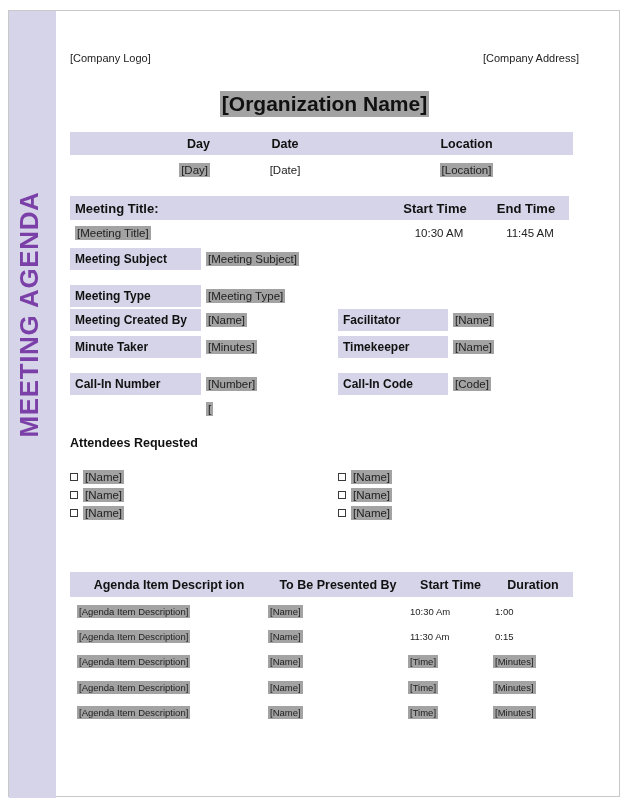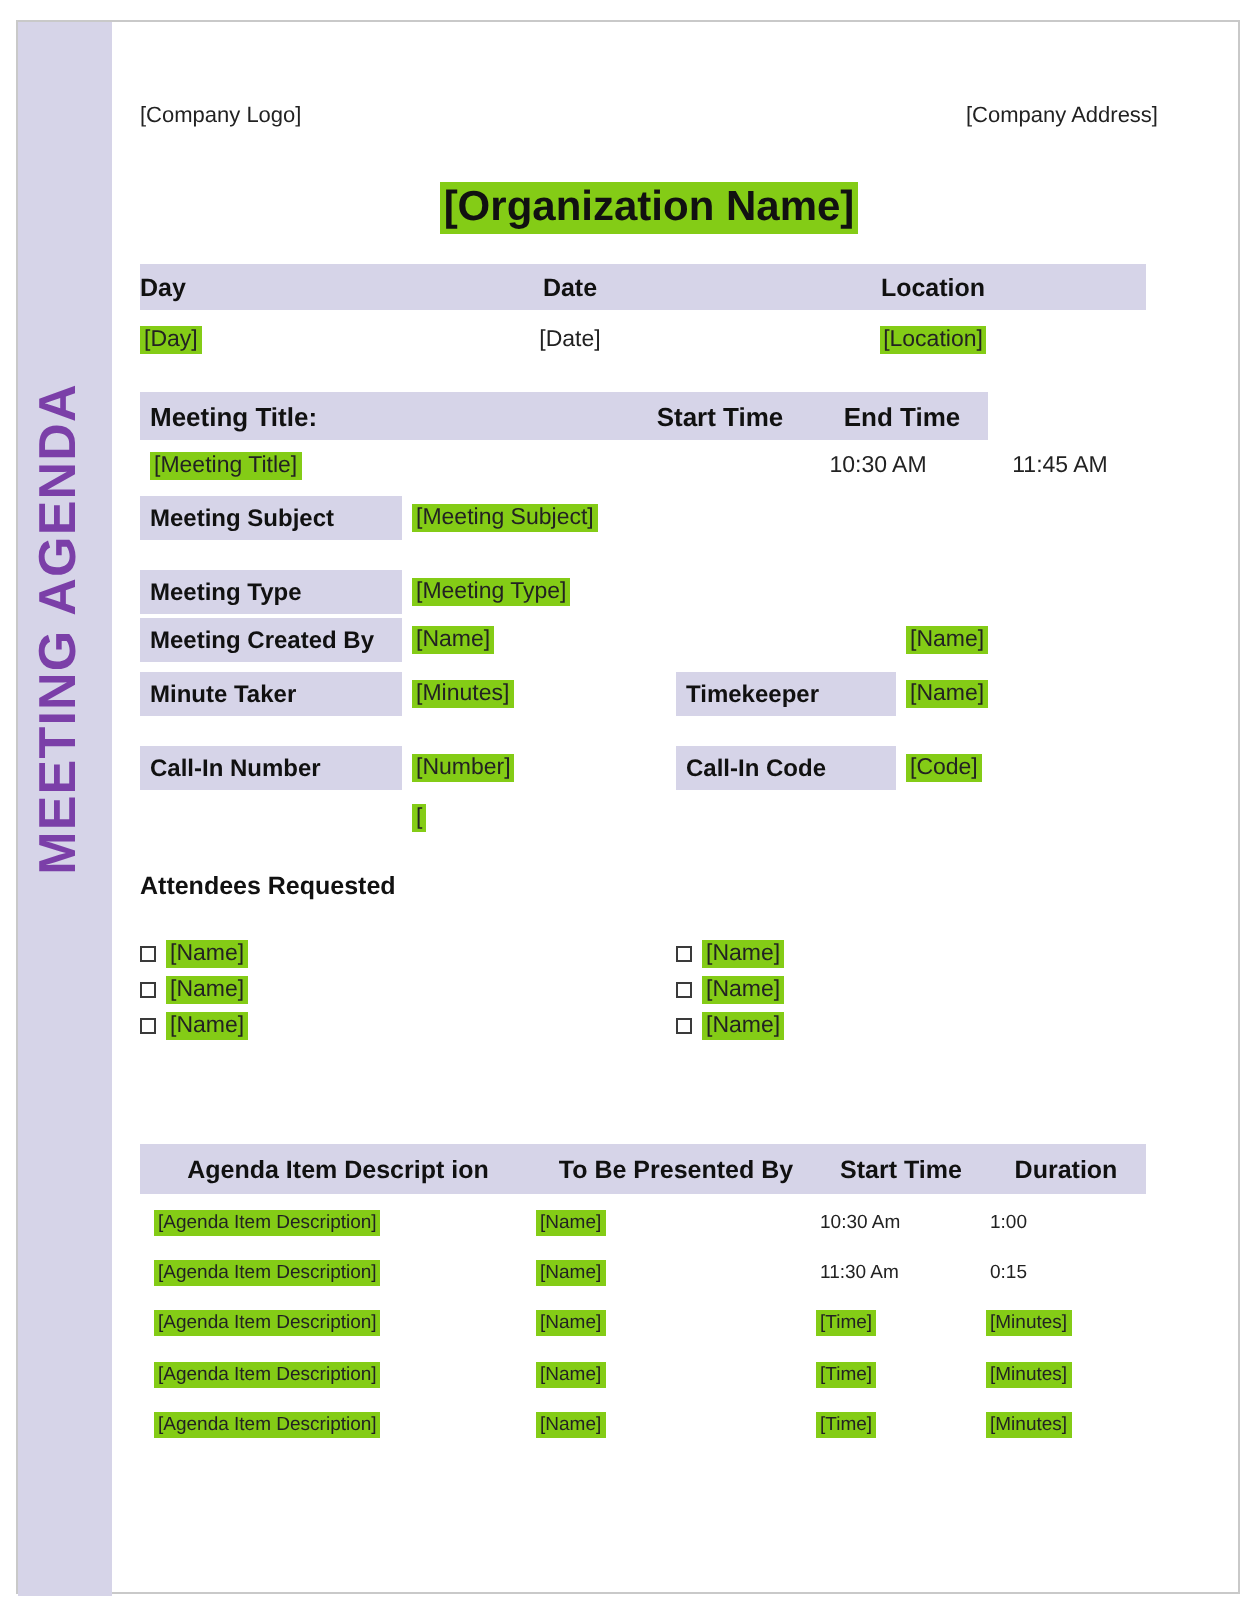--- a/index.html
+++ b/index.html
@@ -55,21 +55,21 @@
   }
   
   .content {
     position: absolute;
     left: 47px;
     top: 0px;
     right: 0px;
     bottom: 0px;
   }
 
-  .hl-gray { background: #84cc16; }
+  .hl-gray { background: #a3a3a3; }
   .hl-lav  { background: #d6d4e8; }
 
   
   .doc-header {
     position: absolute;
     left: 14px;
     top: 41px;
     width: 509px;
     display: flex;
     justify-content: space-between;
@@ -111,33 +111,33 @@
     position: absolute;
     left: 14px;
     top: 150px;
     width: 503px;
     height: 18px;
     display: flex;
     align-items: center;
     font-size: 11.5px;
     color: #222;
   }
-  .c-day { width: 140px; text-align: left; }
+  .c-day { width: 140px; text-align: right; }
   .c-date { width: 150px; text-align: center; }
   .c-loc { width: 213px; text-align: center; }
   .ddl-body .c-day span,
   .ddl-body .c-date span,
   .ddl-body .c-loc span { padding: 1px 2px; }
 
   
   .mt-head {
     position: absolute;
     left: 14px;
     top: 185px;
-    width: 424px;
+    width: 499px;
     height: 24px;
     display: flex;
     align-items: center;
     font-size: 13px;
     font-weight: bold;
     color: #111;
   }
   .mt-head .t-title { flex: 1; padding-left: 5px; }
   .mt-head .t-start { width: 96px; text-align: center; }
   .mt-head .t-end { width: 86px; text-align: center; }
@@ -301,20 +301,21 @@
       </div>
 
       <div class="detail-row" style="top:274px;">
         <div class="dcell-label lab-left hl-lav">Meeting Type</div>
         <div class="dcell-value val-left"><span class="hl-gray">[Meeting Type]</span></div>
       </div>
 
       <div class="detail-row" style="top:298px;">
         <div class="dcell-label lab-left hl-lav">Meeting Created By</div>
         <div class="dcell-value val-left"><span class="hl-gray">[Name]</span></div>
+        <div class="dcell-label lab-right hl-lav">Facilitator</div>
         <div class="dcell-value val-right"><span class="hl-gray">[Name]</span></div>
       </div>
 
       <div class="detail-row" style="top:325px;">
         <div class="dcell-label lab-left hl-lav">Minute Taker</div>
         <div class="dcell-value val-left"><span class="hl-gray">[Minutes]</span></div>
         <div class="dcell-label lab-right hl-lav">Timekeeper</div>
         <div class="dcell-value val-right"><span class="hl-gray">[Name]</span></div>
       </div>
 

